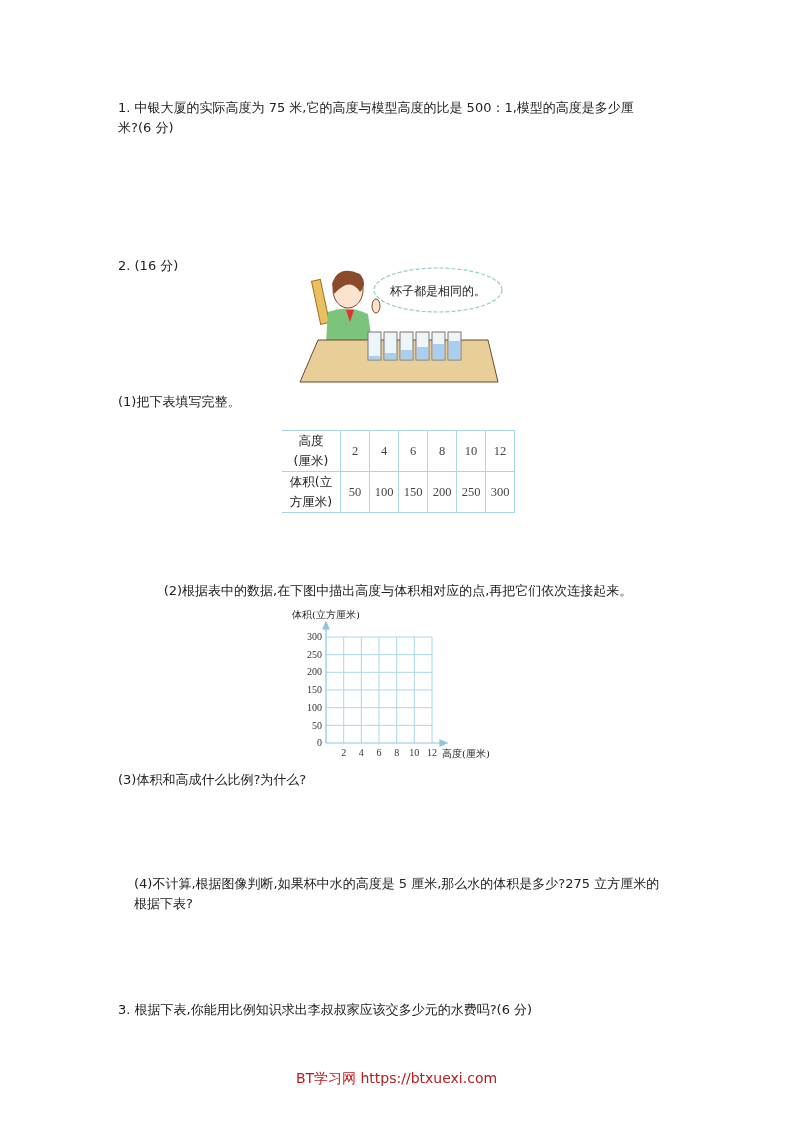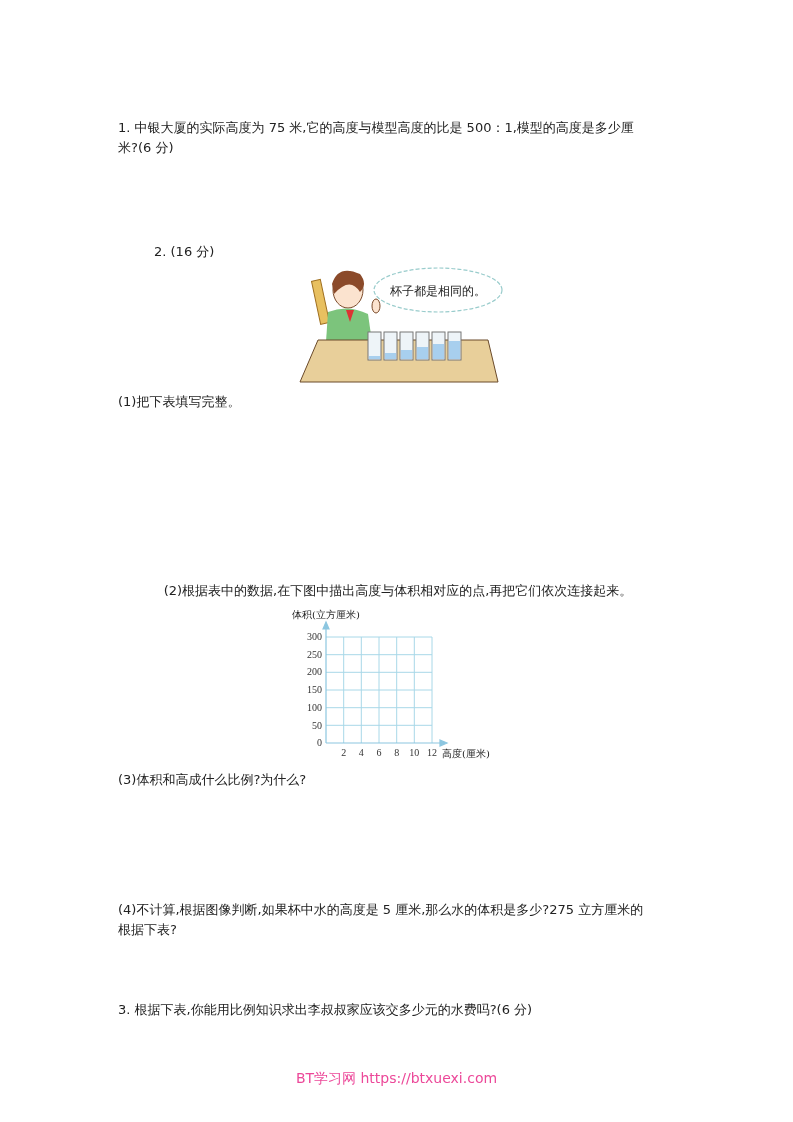--- a/index.html
+++ b/index.html
@@ -7,31 +7,31 @@
       font-family: "DejaVu Sans", "Liberation Sans", sans-serif; color: #222; }
     .q { position: absolute; left: 118px; width: 560px; font-size: 13px; line-height: 20px; }
     .illus { position: absolute; left: 298px; top: 262px; width: 210px; height: 126px; }
     table.t { position: absolute; left: 282px; top: 430px; border-collapse: collapse; font-size: 12.5px; }
     table.t td { border: 1px solid #a8d8e8; text-align: center; height: 40px; padding: 0 3px; }
     table.t tr:first-child td { border-top: 1px solid #a8d8e8; }
     table.t td.h { width: 52px; line-height: 20px; border-left: none; }
     table.t td.v { width: 22px; font-family: "Liberation Serif", "DejaVu Serif", serif; color: #444; }
     table.t tr.tall td { height: 62px; border-bottom: none; }
     .chart { position: absolute; left: 286px; top: 605px; width: 220px; height: 160px; }
-    .footer { position: absolute; top: 1070px; left: 0; width: 793px; text-align: center; font-size: 14px; color: #ec4899; }
+    .footer { position: absolute; top: 1070px; left: 0; width: 793px; text-align: center; font-size: 14px; color: #b91c1c; }
   </style>
 </head>
 <body>
 
-<div class="q" style="top:98px;margin-top:20px;">
+<div class="q" style="top:98px;">
   <div>1. 中银大厦的实际高度为 75 米,它的高度与模型高度的比是 500：1,模型的高度是多少厘</div>
   <div>米?(6 分)</div>
 </div>
 
-<div class="q" style="top:242px;margin-left:36px;">2. (16 分)</div>
+<div class="q" style="top:256px;">2. (16 分)</div>
 
 <svg class="illus" viewBox="0 0 210 126">
 
   <ellipse cx="140" cy="28" rx="64" ry="22" fill="#fff" stroke="#9cc" stroke-width="1.2" stroke-dasharray="4 2"></ellipse>
   <text x="140" y="33" text-anchor="middle" font-size="12" fill="#222" font-family="DejaVu Sans, sans-serif">杯子都是相同的。</text>
 
   <ellipse cx="50" cy="28" rx="15" ry="18" fill="#fbe3cf" stroke="#7a4a2a"></ellipse>
   <path d="M34 22 Q40 2 62 12 Q70 22 62 30 Q52 14 36 32Z" fill="#8b4a2a"></path>
   <rect x="18" y="18" width="9" height="44" fill="#e8c060" stroke="#a07020" transform="rotate(-12 22 40)"></rect>
   <path d="M30 50 Q50 42 70 52 L74 80 L28 80Z" fill="#7cc47c"></path>
@@ -55,20 +55,44 @@
     <rect x="119" y="85" width="11" height="12"></rect>
     <rect x="135" y="82" width="11" height="15"></rect>
     <rect x="151" y="79" width="11" height="18"></rect>
   </g>
 </svg>
 
 <div class="q" style="top:392px;">(1)把下表填写完整。</div>
 
 <table class="t">
   <tbody>
+      <tr>
+    <td class="h">
+      <div>高度</div>
+      <div>(厘米)</div>
+    </td>
+    <td class="v">2</td>
+    <td class="v">4</td>
+    <td class="v">6</td>
+    <td class="v">8</td>
+    <td class="v">10</td>
+    <td class="v">12</td>
+  </tr>
+  <tr>
+    <td class="h">
+      <div>体积(立</div>
+      <div>方厘米)</div>
+    </td>
+    <td class="v">50</td>
+    <td class="v">100</td>
+    <td class="v">150</td>
+    <td class="v">200</td>
+    <td class="v">250</td>
+    <td class="v">300</td>
+  </tr>
 </tbody>
   </table>
 
 <div class="q" style="top:581px;text-align:center;">(2)根据表中的数据,在下图中描出高度与体积相对应的点,再把它们依次连接起来。</div>
 
 <svg class="chart" viewBox="0 0 220 160">
   <text x="6" y="13" font-size="10" fill="#222" font-family="DejaVu Serif, serif">体积(立方厘米)</text>
 
   <g stroke="#a8d8e8" stroke-width="1">
     <line x1="57.7" y1="32" x2="57.7" y2="138"></line>
@@ -105,20 +129,20 @@
     <text x="93" y="151">6</text>
     <text x="110.7" y="151">8</text>
     <text x="128.3" y="151">10</text>
     <text x="146" y="151">12</text>
   </g>
   <text x="156" y="152" font-size="10" fill="#222" font-family="DejaVu Serif, serif">高度(厘米)</text>
 </svg>
 
 <div class="q" style="top:770px;">(3)体积和高成什么比例?为什么?</div>
 
-<div class="q" style="top:900px;">
+<div class="q" style="top:874px;margin-left:16px;">
   <div>(4)不计算,根据图像判断,如果杯中水的高度是 5 厘米,那么水的体积是多少?275 立方厘米的</div>
   <div>根据下表?</div>
 </div>
 
 <div class="q" style="top:1000px;">3. 根据下表,你能用比例知识求出李叔叔家应该交多少元的水费吗?(6 分)</div>
 
 <div class="footer">BT学习网 https://btxuexi.com</div>
 
 </body></html>

